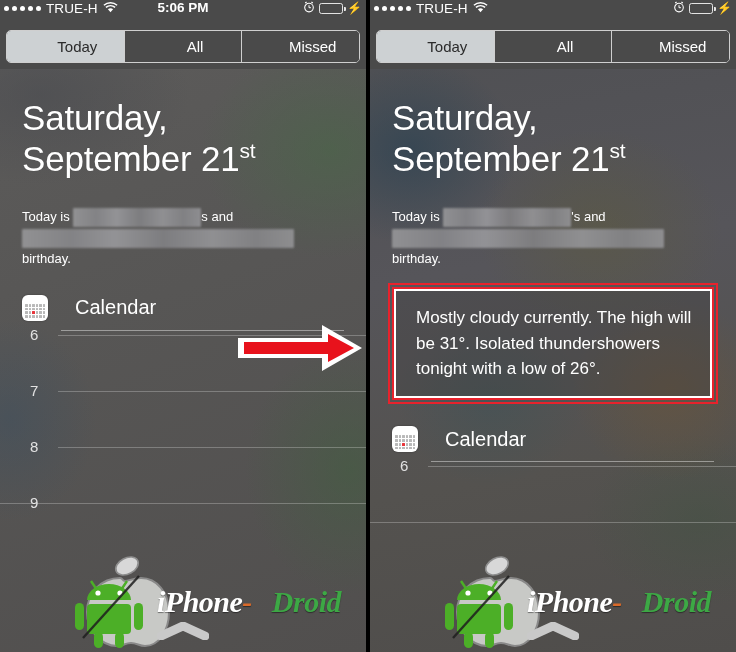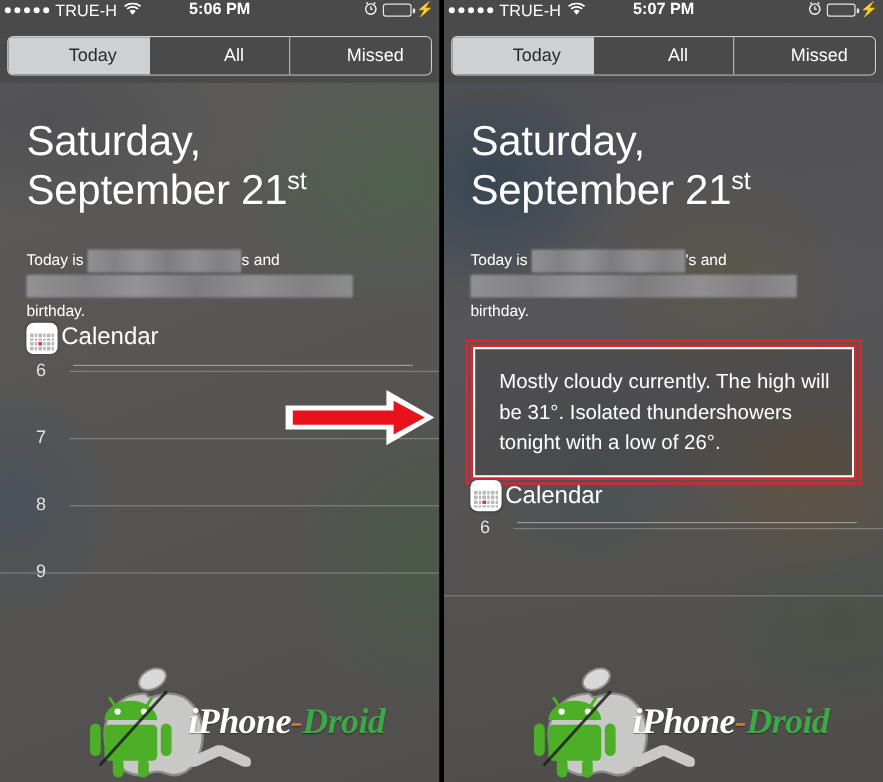--- a/index.html
+++ b/index.html
@@ -242,21 +242,22 @@
   .weather-text {
     color: #ffffff;
     font-size: 17px;
     line-height: 1.52;
   }
 
   
   .calendar-row {
     display: flex;
     align-items: center;
-    gap: 3px;
+    gap: 27px;
+    margin-top: 26px;
   }
   .cal-icon {
     width: 26px;
     height: 26px;
     border-radius: 6px;
     background: #ffffff;
     overflow: hidden;
     position: relative;
     flex: 0 0 26px;
     box-shadow: 0 0 2px rgba(0,0,0,0.35);
@@ -338,21 +339,21 @@
     font-family: "Liberation Serif", serif;
     font-size: 30px;
     font-weight: bold;
     font-style: italic;
     letter-spacing: -0.5px;
     white-space: nowrap;
     text-shadow: 0 1px 1px rgba(0,0,0,0.45);
   }
   .wm-text .iph { color: #ffffff; }
   .wm-text .dash { color: #d96a2a; }
-  .wm-text .drd { color: #3da845; }
+  .wm-text .drd { color: #3da845; margin-left: 20px; }
 
   
   .grabber {
     position: absolute;
     left: 50%;
     transform: translateX(-50%);
     bottom: 8px;
     z-index: 6;
   }
 
@@ -534,21 +535,20 @@
           </div>
           <span class="carrier">TRUE-H</span>
           <span class="wifi-icon">
             <svg width="15" height="11" viewBox="0 0 15 11">
               <path d="M7.5 10.2 L4.9 7.2 A4.2 4.2 0 0 1 10.1 7.2 Z" fill="#fff"></path>
               <path d="M2.9 5.4 A7.2 7.2 0 0 1 12.1 5.4" stroke="#fff" stroke-width="1.5" fill="none"></path>
               <path d="M0.9 3.2 A10.2 10.2 0 0 1 14.1 3.2" stroke="#fff" stroke-width="1.5" fill="none"></path>
             </svg>
           </span>
         </div>
-        <div class="sb-center">5:07 PM</div>
         <div class="sb-right">
           <span>
             <svg width="12" height="12" viewBox="0 0 12 12">
               <circle cx="6" cy="6.6" r="4.3" fill="none" stroke="#fff" stroke-width="1.1"></circle>
               <path d="M6 4.2 V6.7 H7.9" stroke="#fff" stroke-width="1" fill="none"></path>
               <path d="M2.2 2.1 L3.6 1.1 M9.8 2.1 L8.4 1.1" stroke="#fff" stroke-width="1.2"></path>
             </svg>
           </span>
           <span class="battery">
             <span class="battery-fill" style="width:55%"></span>

